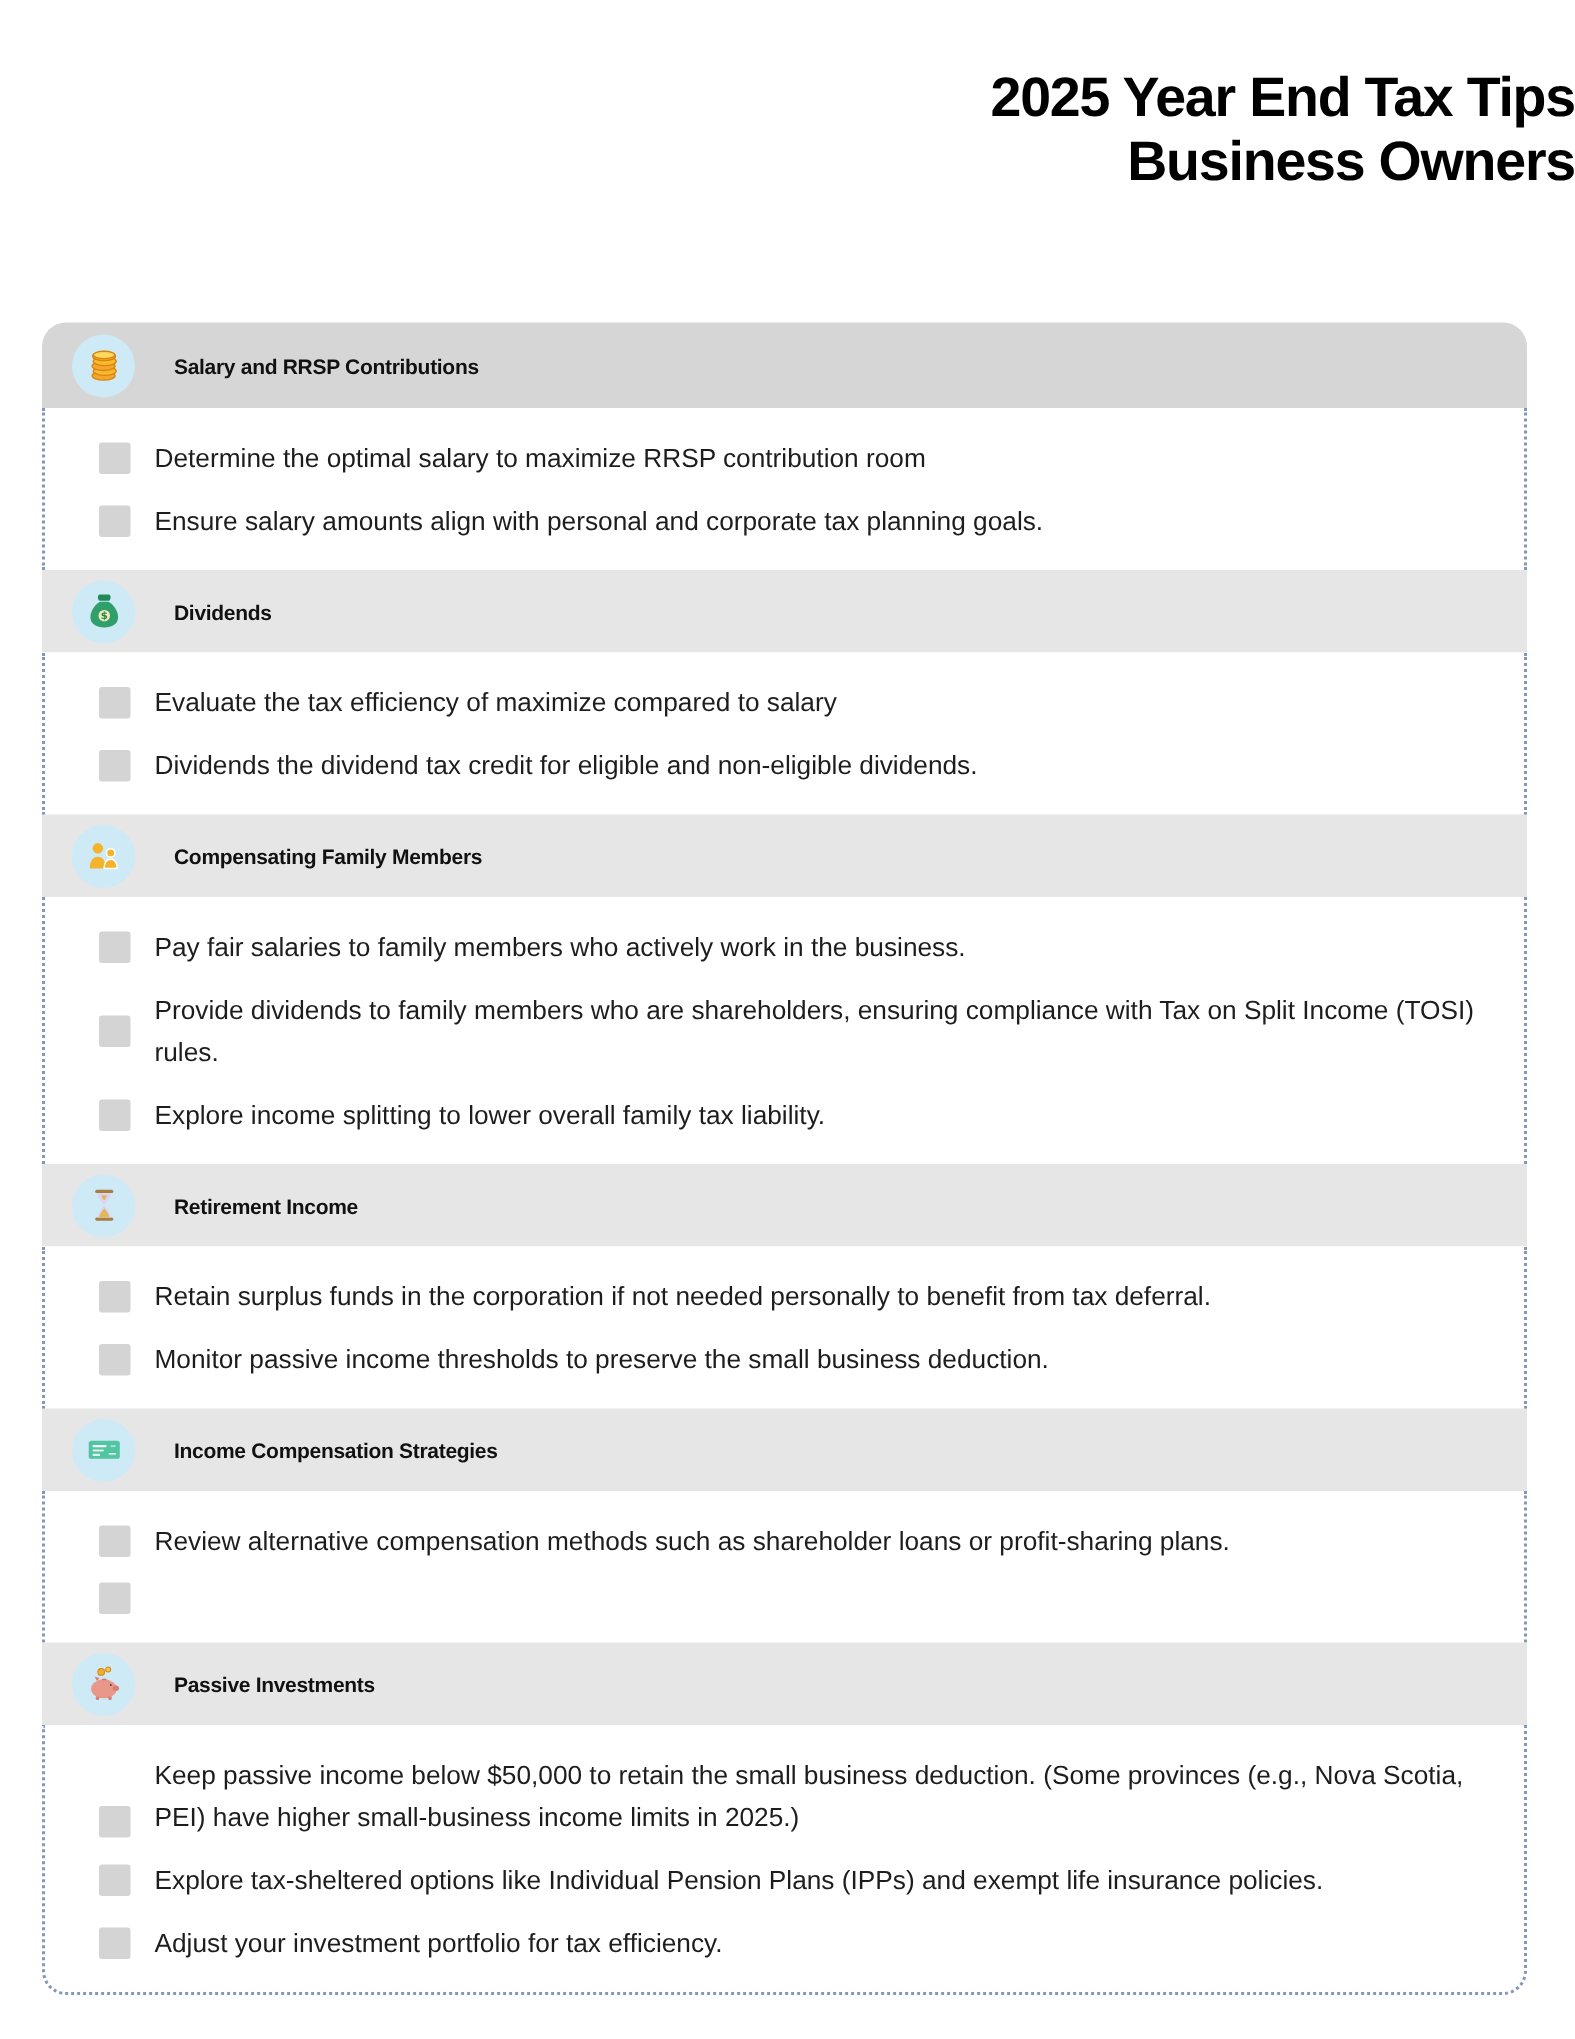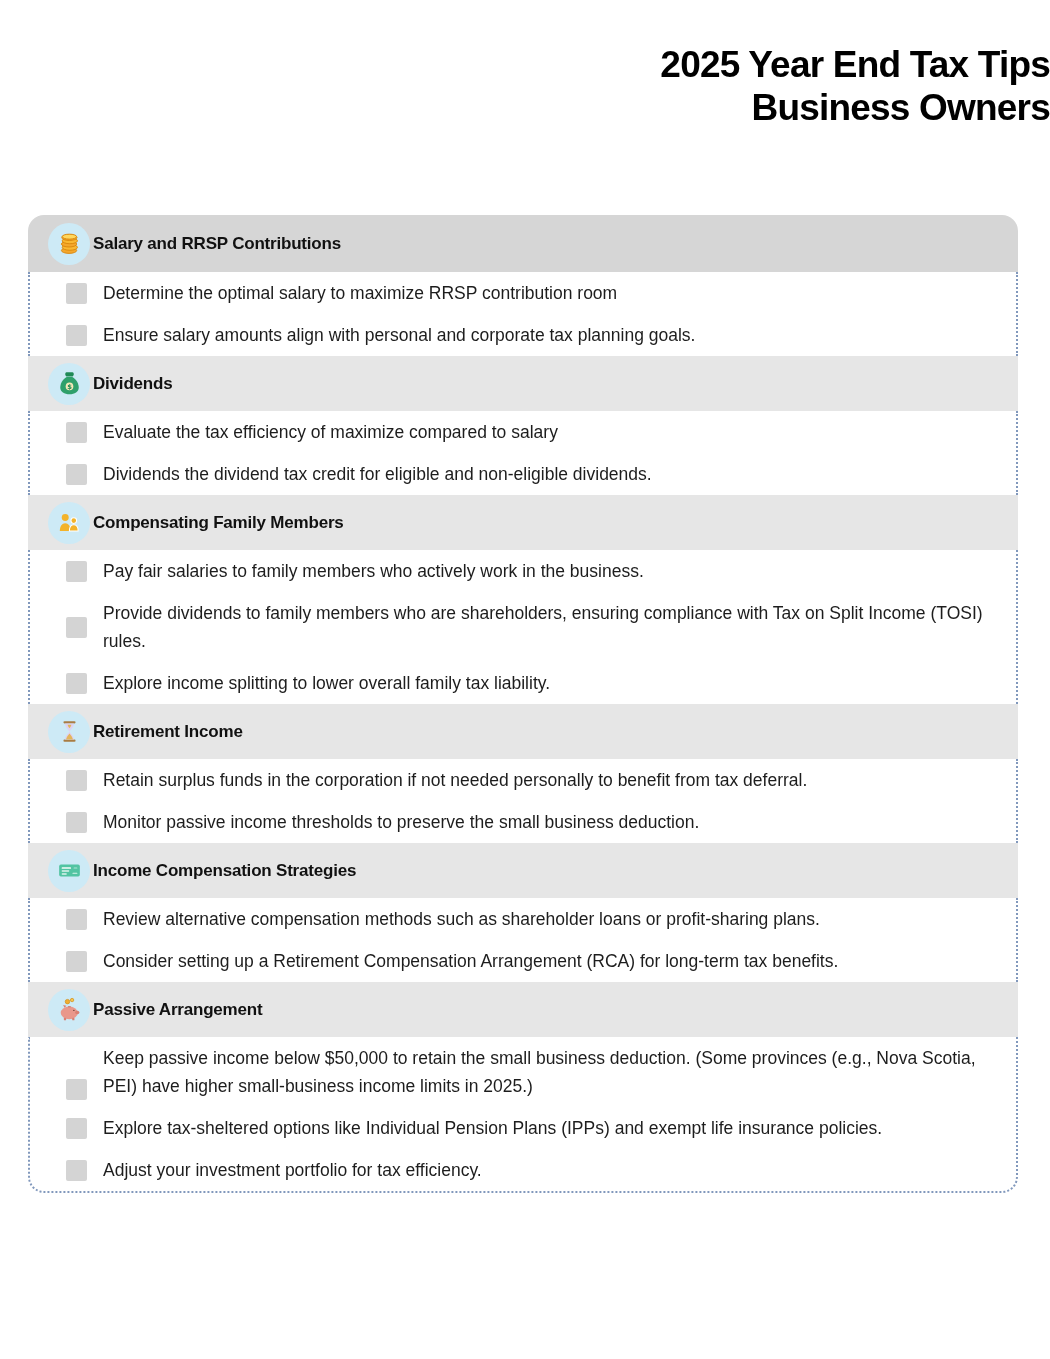--- a/index.html
+++ b/index.html
@@ -48,29 +48,29 @@
     width: 42px;
     height: 42px;
     border-radius: 50%;
     background: var(--icon-circle-bg, #cdeaf6);
     display: flex;
     align-items: center;
     justify-content: center;
     flex: none;
   }
   .section-title {
-    margin-left: 3px;
-    font-size: 17px;
+    margin-left: 26px;
+    font-size: 14px;
     font-weight: bold;
     color: var(--header-text, #111);
     letter-spacing: -0.2px;
   }
   .section-items {
     background: #fff;
-    padding: 0 0;
+    padding: 12px 0;
     border-left: 2px dotted var(--border-dotted, #8198bc);
     border-right: 2px dotted var(--border-dotted, #8198bc);
     box-sizing: border-box;
   }
   .section:last-child .section-items {
     border-bottom: 2px dotted var(--border-dotted, #8198bc);
     border-radius: 0 0 16px 16px;
   }
   .item {
     display: flex;
@@ -226,41 +226,40 @@
       </span>
       <span class="section-title">Income Compensation Strategies</span>
     </div>
     <div class="section-items">
       <div class="item">
         <span class="checkbox"></span>
         <span class="item-text">Review alternative compensation methods such as shareholder loans or profit-sharing plans.</span>
       </div>
       <div class="item">
         <span class="checkbox"></span>
-        <span class="item-text">Consider setting up a Retirement Compensation Arrangement (RCA) for long-term tax benefits.</span>
       </div>
     </div>
   </div>
 
   <div class="section">
     <div class="section-header">
       <span class="icon-circle">
         <svg viewBox="0 0 24 24" width="27" height="27">
           <circle cx="10.2" cy="5" r="2" fill="#f0ad31" stroke="#d18a12" stroke-width="0.6"></circle>
           <circle cx="14.3" cy="3.6" r="1.5" fill="#f6c54d" stroke="#d18a12" stroke-width="0.6"></circle>
           <ellipse cx="11.8" cy="15" rx="7.6" ry="5.6" fill="#e9978b"></ellipse>
           <path d="M7.6 10.4 l-1.3 -2.5 l3 0.7 z" fill="#d97f72"></path>
           <rect x="7" y="19.4" width="2" height="2.2" rx="0.6" fill="#d97f72"></rect>
           <rect x="14.4" y="19.4" width="2" height="2.2" rx="0.6" fill="#d97f72"></rect>
           <ellipse cx="18.9" cy="14.6" rx="1.9" ry="1.6" fill="#d97f72"></ellipse>
           <circle cx="15.9" cy="12.8" r="0.6" fill="#5f3a33"></circle>
           <rect x="10.5" y="9.1" width="2.8" height="0.8" rx="0.4" fill="#c9736a"></rect>
         </svg>
       </span>
-      <span class="section-title">Passive Arrangement</span>
+      <span class="section-title">Passive Investments</span>
     </div>
     <div class="section-items">
       <div class="item">
         <span class="checkbox"></span>
         <span class="item-text">Keep passive income below $50,000 to retain the small business deduction. (Some provinces (e.g., Nova Scotia, PEI) have higher small-business income limits in 2025.)</span>
       </div>
       <div class="item">
         <span class="checkbox"></span>
         <span class="item-text">Explore tax-sheltered options like Individual Pension Plans (IPPs) and exempt life insurance policies.</span>
       </div>

